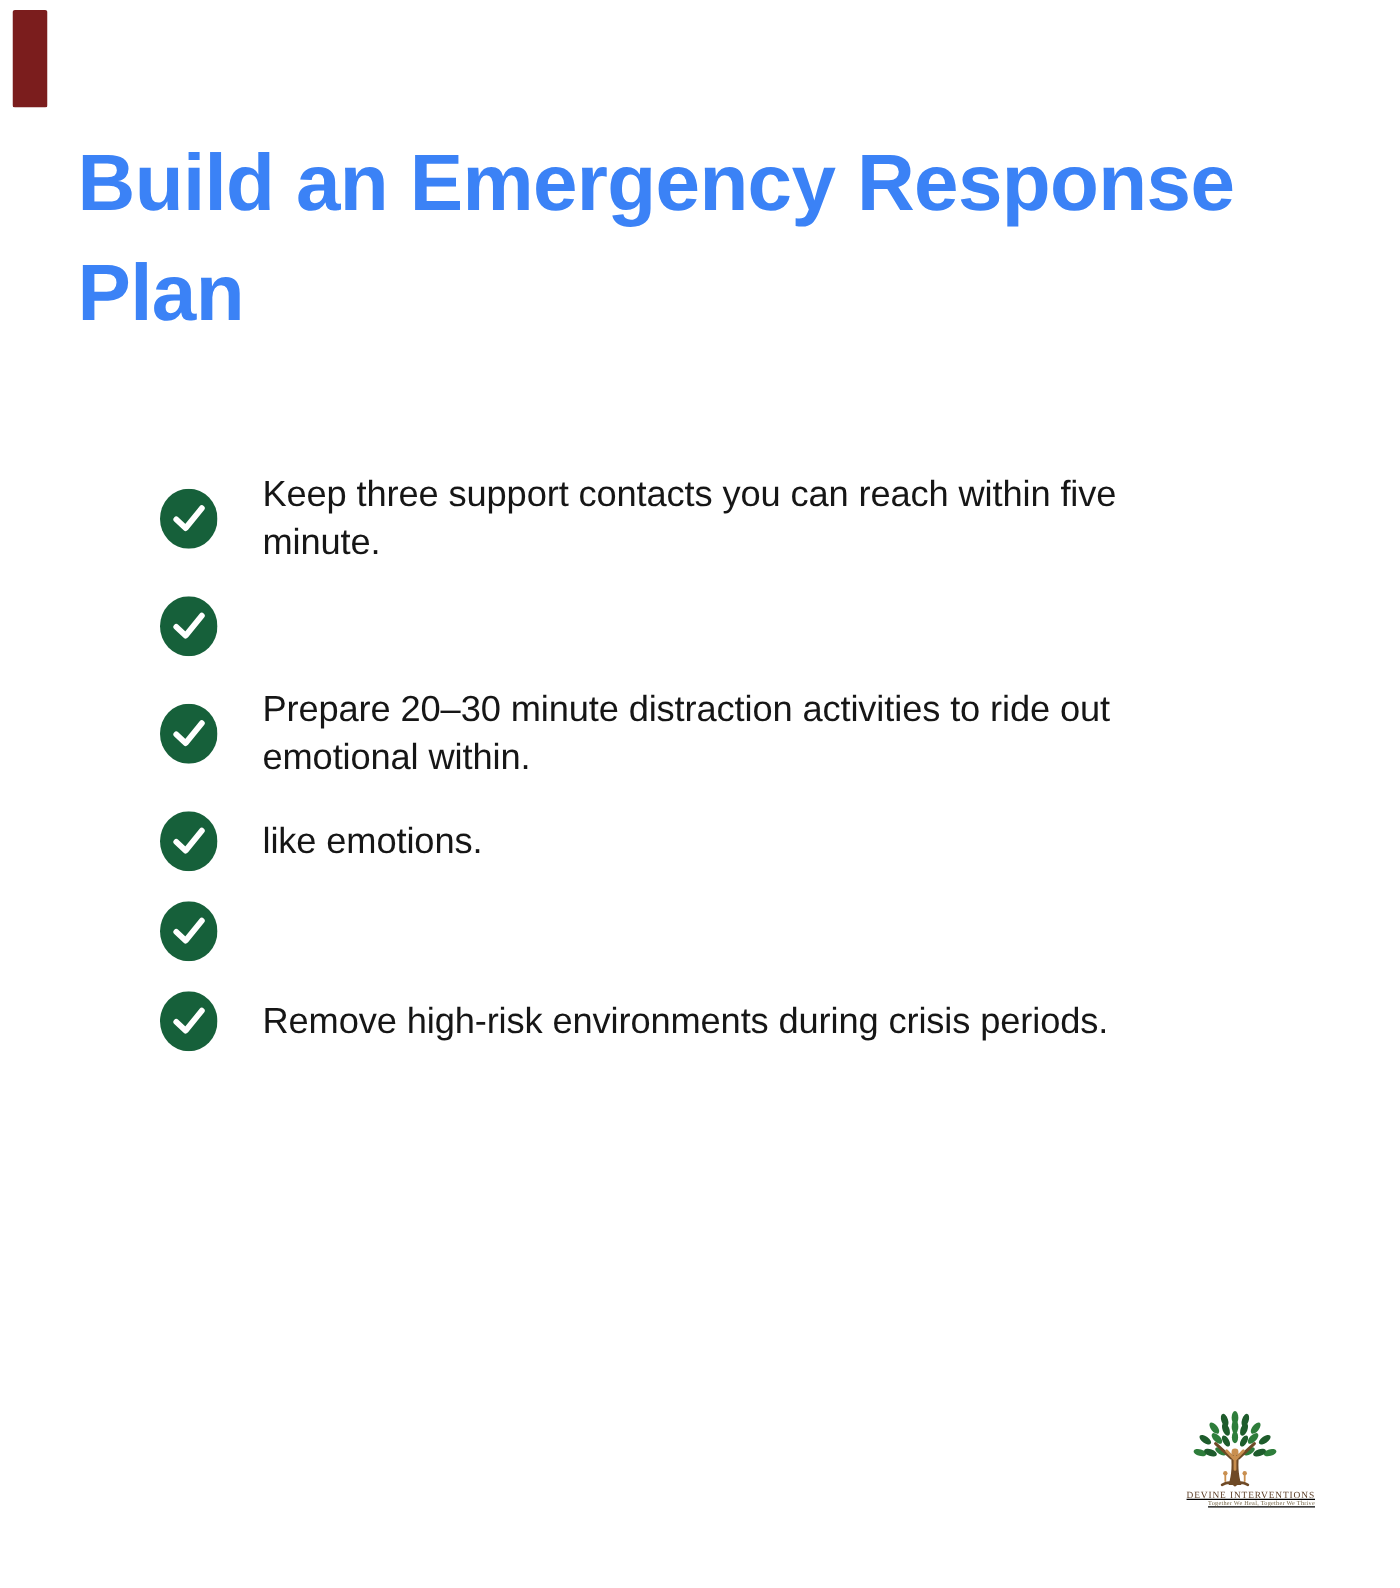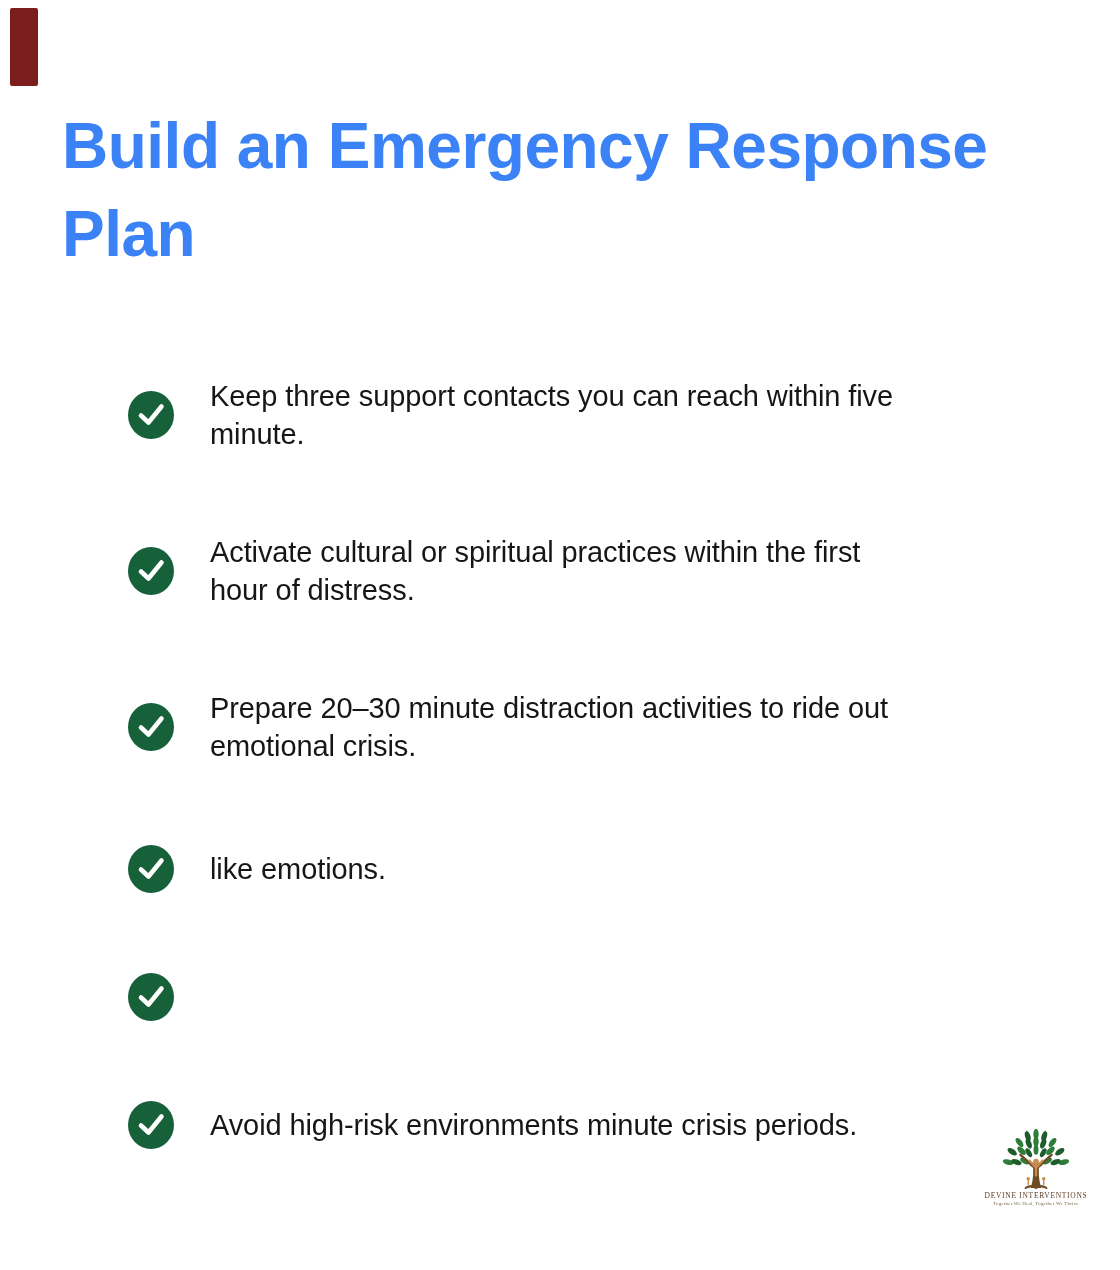--- a/index.html
+++ b/index.html
@@ -29,41 +29,42 @@
     color: #3b82f6;
   }
 
   ul.checklist {
     position: absolute;
     left: 128px; top: 377px;
     margin: 0; padding: 0;
     list-style: none;
     display: flex;
     flex-direction: column;
-    gap: 80px;
+    gap: 24px;
   }
   .check-item {
     display: flex;
     align-items: center;
     gap: 36px;
   }
   .check-icon { flex: 0 0 auto; }
   .check-icon svg { display: block; }
   .item-text {
     font-size: 29px;
     line-height: 38px;
     letter-spacing: -0.1px;
     color: #161616;
   }
 
   .brand-logo {
     position: absolute;
-    left: 972px; top: 1128px;
+    left: 924px; top: 1128px;
     width: 128px;
-    text-align: center;
+    text-align: right;
+    text-decoration: underline;
   }
   .brand-logo svg { display: block; margin: 0 auto; }
   .brand-name {
     font-family: "Liberation Serif", "DejaVu Serif", serif;
     font-size: 7.5px;
     letter-spacing: 0.7px;
     color: #5a3b23;
     white-space: nowrap;
     margin-top: 1px;
   }
@@ -100,36 +101,32 @@
       </div>
   </li>
 
   <li class="check-item">
     <span class="check-icon">
       <svg width="46" height="48" viewBox="0 0 46 48">
         <ellipse cx="23" cy="24" rx="23" ry="24" fill="#16603a"></ellipse>
         <path d="M13 24.5 L20.5 31.5 L33.5 15.5" fill="none" stroke-width="4.6" stroke-linecap="round" stroke-linejoin="round" stroke="#ffffff"></path>
       </svg>
     </span>
-    <div class="item-text">
-        <div>Activate cultural or spiritual practices within the first</div>
-        <div>hour of distress.</div>
-      </div>
   </li>
 
   <li class="check-item">
     <span class="check-icon">
       <svg width="46" height="48" viewBox="0 0 46 48">
         <ellipse cx="23" cy="24" rx="23" ry="24" fill="#16603a"></ellipse>
         <path d="M13 24.5 L20.5 31.5 L33.5 15.5" fill="none" stroke-width="4.6" stroke-linecap="round" stroke-linejoin="round" stroke="#ffffff"></path>
       </svg>
     </span>
     <div class="item-text">
         <div>Prepare 20–30 minute distraction activities to ride out</div>
-        <div>emotional crisis.</div>
+        <div>emotional within.</div>
       </div>
   </li>
 
   <li class="check-item">
     <span class="check-icon">
       <svg width="46" height="48" viewBox="0 0 46 48">
         <ellipse cx="23" cy="24" rx="23" ry="24" fill="#16603a"></ellipse>
         <path d="M13 24.5 L20.5 31.5 L33.5 15.5" fill="none" stroke-width="4.6" stroke-linecap="round" stroke-linejoin="round" stroke="#ffffff"></path>
       </svg>
     </span>
@@ -148,21 +145,21 @@
   </li>
 
   <li class="check-item">
     <span class="check-icon">
       <svg width="46" height="48" viewBox="0 0 46 48">
         <ellipse cx="23" cy="24" rx="23" ry="24" fill="#16603a"></ellipse>
         <path d="M13 24.5 L20.5 31.5 L33.5 15.5" fill="none" stroke-width="4.6" stroke-linecap="round" stroke-linejoin="round" stroke="#ffffff"></path>
       </svg>
     </span>
     <div class="item-text">
-        <div>Avoid high-risk environments minute crisis periods.</div>
+        <div>Remove high-risk environments during crisis periods.</div>
       </div>
   </li>
 </ul>
 
 <div class="brand-logo">
   <svg width="104" height="62" viewBox="0 0 100 60" aria-hidden="true">
     <g fill="#2e7d3b">
 
       <ellipse cx="23" cy="33" rx="2.6" ry="5.2" transform="rotate(-75 23 33)"></ellipse>
       <ellipse class="leaf-dark" cx="27" cy="23" rx="2.6" ry="5.2" transform="rotate(-55 27 23)"></ellipse>

